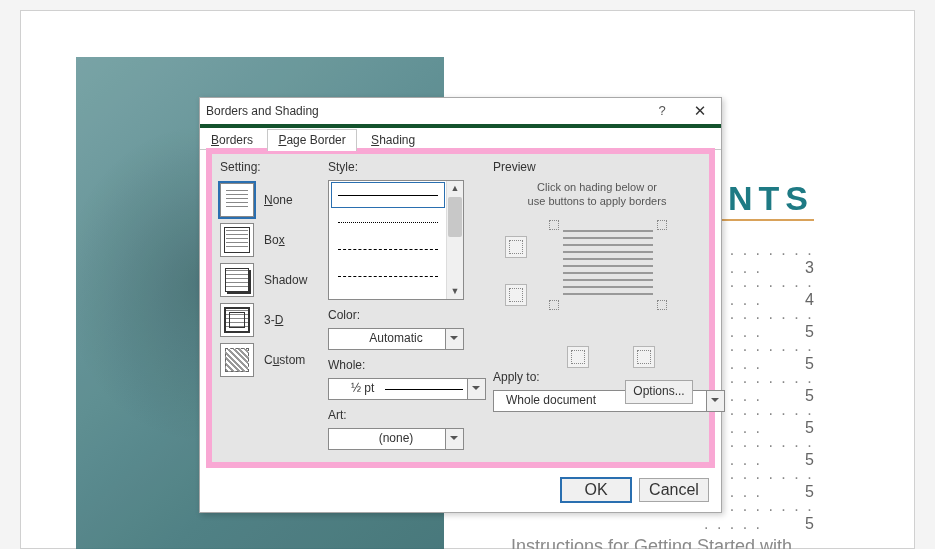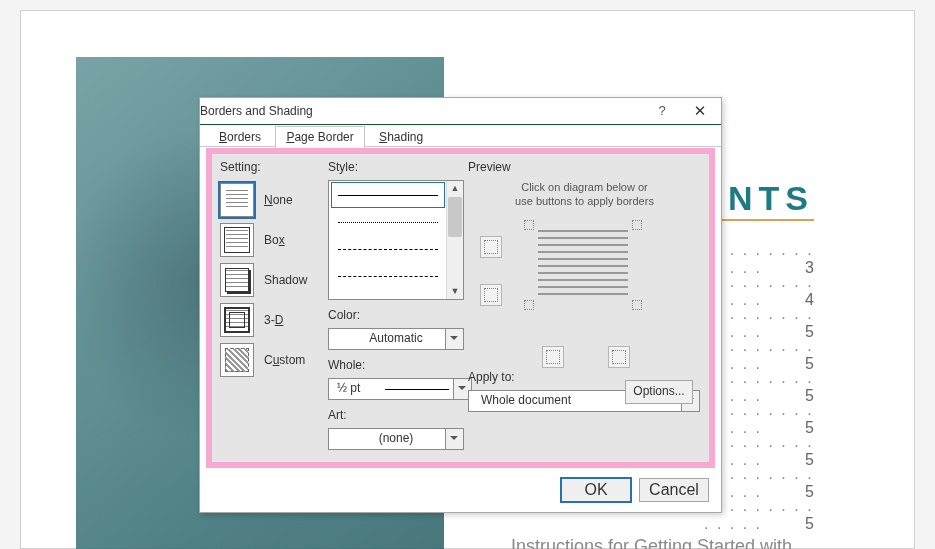--- a/index.html
+++ b/index.html
@@ -9,24 +9,24 @@
 #photo{position:absolute;left:55px;top:46px;width:368px;height:503px;background:linear-gradient(140deg,#6b9a9d 0%,#4e8387 45%,#3e7478 70%,#356a6e 100%);opacity:.9}
 #photo::after{content:"";position:absolute;inset:0;background:radial-gradient(ellipse 55% 45% at 35% 45%,rgba(20,50,55,.35) 0%,rgba(20,50,55,0) 70%)}
 #heading{position:absolute;right:100px;top:168px;font-size:34px;letter-spacing:6px;font-weight:700;color:#1e7a84}
 #heading-line{position:absolute;right:100px;top:208px;width:370px;height:2px;background:#d9a25a}
 .toc-row{position:absolute;right:100px;height:18px;color:#555;font-size:16px}
 .toc-dots{letter-spacing:2px;color:#888}
 .toc-num{float:right;color:#666}
 #instr{position:absolute;left:490px;top:525px;font-size:18px;color:#8a8a8a}
 
 #dialog{position:absolute;left:199px;top:97px;width:521px;height:414px;background:#fff;border:1px solid #a8a8a8;box-shadow:2px 2px 6px rgba(0,0,0,.2)}
-#titlebar{height:26px;line-height:26px;padding-left:0;border-bottom:1px solid #14532d;font-size:12px;color:#333;position:relative}
+#titlebar{height:26px;line-height:26px;padding-left:6px;border-bottom:4px solid #14532d;font-size:12px;color:#333;position:relative}
 #help{position:absolute;right:44px;top:0;width:30px;text-align:center;font-size:13px;color:#555;cursor:default}
 #close{position:absolute;right:4px;top:0;width:34px;height:26px;text-align:center;font-size:15px;color:#333;line-height:26px;cursor:default}
-#tabs{height:22px;padding-left:8px;position:relative}
+#tabs{height:22px;position:relative}
 #tabs::after{content:"";position:absolute;left:0;right:0;bottom:0;height:1px;background:#c8c8c8}
 .tab{display:inline-block;height:21px;line-height:21px;padding:0 10px;border:1px solid transparent;border-bottom:none;position:relative;top:1px;color:#333;cursor:default}
 .tab .ul{text-decoration:underline}
 .tab.active{border-color:#c8c8c8;background:#fff;z-index:1}
 #body{position:absolute;left:6px;right:6px;top:50px;bottom:44px;border:6px solid #f9a8d4;background:#e5e5e5}
 
 #col-setting{position:absolute;left:8px;top:6px;width:100px}
 .col-lbl{font-size:12px;color:#333;margin-bottom:6px}
 .setting-row{height:40px;display:flex;align-items:center;gap:10px;cursor:default}
 .setting-ico{width:32px;height:32px;border:1px solid #888;background:#fff;position:relative;flex:none}
@@ -47,21 +47,21 @@
 .st-row.sel{border-color:#2a6fb0}
 .st-line{position:absolute;left:6px;right:6px;top:50%;border-top:1px solid #000}
 .st-line.dash{border-top:1px dashed #000}
 .st-line.dots{border-top:1px dotted #000}
 .midlabel{margin-top:8px}
 .drop{width:134px;height:20px;border:1px solid #8a8a8a;position:relative;background:#fff;font-size:12px;line-height:19px;text-align:center;color:#333}
 .drop .dd{position:absolute;right:0;top:0;bottom:0;width:17px;border-left:1px solid #8a8a8a;background:#f0f0f0}
 .drop .dd::after{content:"";position:absolute;left:4px;top:7px;border:4px solid transparent;border-top-color:#555}
 .width-line{position:absolute;left:56px;right:22px;top:50%;border-top:1px solid #000}
 
-#col-prev{position:absolute;left:256px;top:6px;right:8px}
+#col-prev{position:absolute;left:281px;top:6px;right:8px}
 #prev-txt{font-size:11px;color:#555;text-align:center;margin-top:4px;line-height:14px}
 #prev-box{position:relative;height:140px;margin-top:10px}
 .pbtn{width:20px;height:20px;border:1px solid #b5b5b5;background:#f2f2f2;position:absolute}
 .pbtn::before{content:"";position:absolute;inset:3px;border:1px dotted #888}
 #pb-top{left:12px;top:18px}
 #pb-bot{left:12px;top:66px}
 #pb-left{left:74px;top:128px}
 #pb-right{left:140px;top:128px}
 .corner{position:absolute;width:8px;height:8px;border:1px dotted #888}
 #c-tl{left:56px;top:2px}#c-tr{left:164px;top:2px}#c-bl{left:56px;top:82px}#c-br{left:164px;top:82px}
@@ -165,30 +165,30 @@
           <div class="track"></div>
           <div class="arrow" style="top:0">▲</div>
           <div class="arrow" style="bottom:0">▼</div>
           <div class="thumb"></div>
         </div>
 
         <div class="col-lbl midlabel">Color:</div>
         <div class="drop"><span>Automatic</span><div class="dd"></div></div>
 
         <div class="col-lbl midlabel">Whole:</div>
-        <div class="drop" style="text-align:left;padding-left:8px"><span>½ pt</span><div class="width-line"></div><div class="dd"></div></div>
+        <div class="drop" style="text-align:left;padding-left:22px"><span>½ pt</span><div class="width-line"></div><div class="dd"></div></div>
 
         <div class="col-lbl midlabel">Art:</div>
         <div class="drop"><span>(none)</span><div class="dd"></div></div>
       </div>
 
       <div id="col-prev">
         <div class="col-lbl">Preview</div>
         <div id="prev-txt">
-          <span>Click on diagram below or</span><br><span>use buttons to apply borders</span>
+          <span>Click on hading below or</span><br><span>use buttons to apply borders</span>
         </div>
         <div id="prev-box">
           <div class="corner" id="c-tl"></div>
           <div class="corner" id="c-tr"></div>
           <div class="corner" id="c-bl"></div>
           <div class="corner" id="c-br"></div>
           <div id="doc-lines"></div>
           <div class="pbtn" id="pb-top"></div>
           <div class="pbtn" id="pb-bot"></div>
           <div class="pbtn" id="pb-left"></div>

